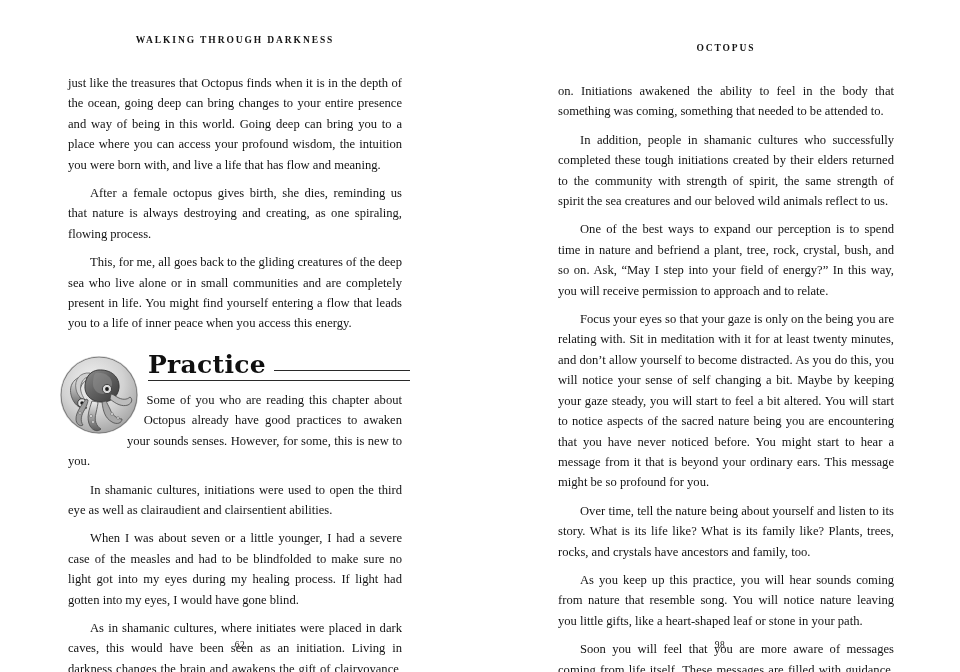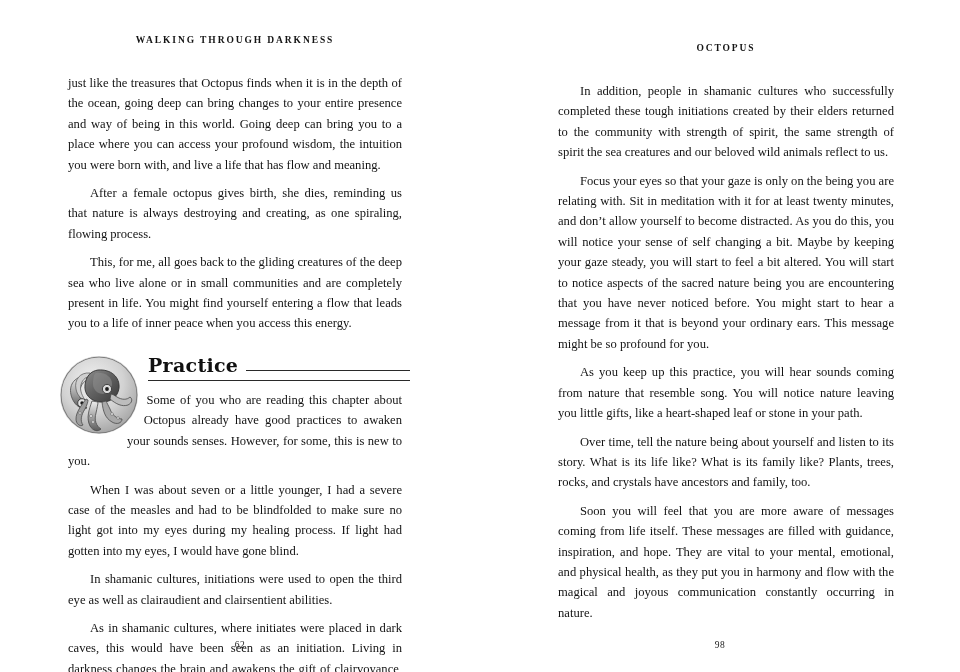--- a/index.html
+++ b/index.html
@@ -80,21 +80,21 @@
   .practice-heading-row {
     display: flex;
     align-items: flex-end;
     gap: 0;
     margin-left: 88px;
     margin-bottom: 4px;
   }
   .practice-title {
     font-family: "DejaVu Serif", "Liberation Serif", serif;
     font-weight: bold;
-    font-size: 19px;
+    font-size: 25px;
     letter-spacing: 0.3px;
     line-height: 22px;
     color: #101010;
     white-space: nowrap;
     padding-right: 8px;
   }
   .practice-rule {
     flex: 1 1 auto;
     height: 1px;
     background: #2a2a2a;
@@ -190,37 +190,39 @@
       </div>
 
       <div class="practice-heading-row">
         <div class="practice-title">Practice</div>
         <div class="practice-rule"></div>
       </div>
       <div class="practice-underline"></div>
 
       <div class="body-text">
         <p class="noindent">Some of you who are reading this chapter about Octopus already have good practices to awaken your sounds senses. However, for some, this is new to you.</p>
+        <p>In shamanic cultures, initiations were used to open the third eye as well as clairaudient and clairsentient abilities.</p>
         <p>When I was about seven or a little younger, I had a severe case of the measles and had to be blindfolded to make sure no light got into my eyes during my healing process. If light had gotten into my eyes, I would have gone blind.</p>
-        <p>In shamanic cultures, initiations were used to open the third eye as well as clairaudient and clairsentient abilities.</p>
         <p>As in shamanic cultures, where initiates were placed in dark caves, this would have been seen as an initiation. Living in darkness changes the brain and awakens the gift of clairvoyance, something that was very important to the survival of a community. The same was true with the ability to hear messages from the spirits, plants, trees, elements, and so</p>
       </div>
     </div>
 
     <div class="folio">62</div>
   </div>
 
   <div class="page page-right">
 
     <div class="running-head">OCTOPUS</div>
 
     <div class="body-text">
+      <p class="noindent">on. Initiations awakened the ability to feel in the body that something was coming, something that needed to be attended to.</p>
       <p>In addition, people in shamanic cultures who successfully completed these tough initiations created by their elders returned to the community with strength of spirit, the same strength of spirit the sea creatures and our beloved wild animals reflect to us.</p>
+      <p>One of the best ways to expand our perception is to spend time in nature and befriend a plant, tree, rock, crystal, bush, and so on. Ask, “May I step into your field of energy?” In this way, you will receive permission to approach and to relate.</p>
       <p>Focus your eyes so that your gaze is only on the being you are relating with. Sit in meditation with it for at least twenty minutes, and don’t allow yourself to become distracted. As you do this, you will notice your sense of self changing a bit. Maybe by keeping your gaze steady, you will start to feel a bit altered. You will start to notice aspects of the sacred nature being you are encountering that you have never noticed before. You might start to hear a message from it that is beyond your ordinary ears. This message might be so profound for you.</p>
+      <p>Over time, tell the nature being about yourself and listen to its story. What is its life like? What is its family like? Plants, trees, rocks, and crystals have ancestors and family, too.</p>
       <p>As you keep up this practice, you will hear sounds coming from nature that resemble song. You will notice nature leaving you little gifts, like a heart-shaped leaf or stone in your path.</p>
-      <p>Over time, tell the nature being about yourself and listen to its story. What is its life like? What is its family like? Plants, trees, rocks, and crystals have ancestors and family, too.</p>
       <p>Soon you will feel that you are more aware of messages coming from life itself. These messages are filled with guidance, inspiration, and hope. They are vital to your mental, emotional, and physical health, as they put you in harmony and flow with the magical and joyous communication constantly occurring in nature.</p>
     </div>
 
     <div class="folio">98</div>
   </div>
 
 </div>
 
 </body></html>

